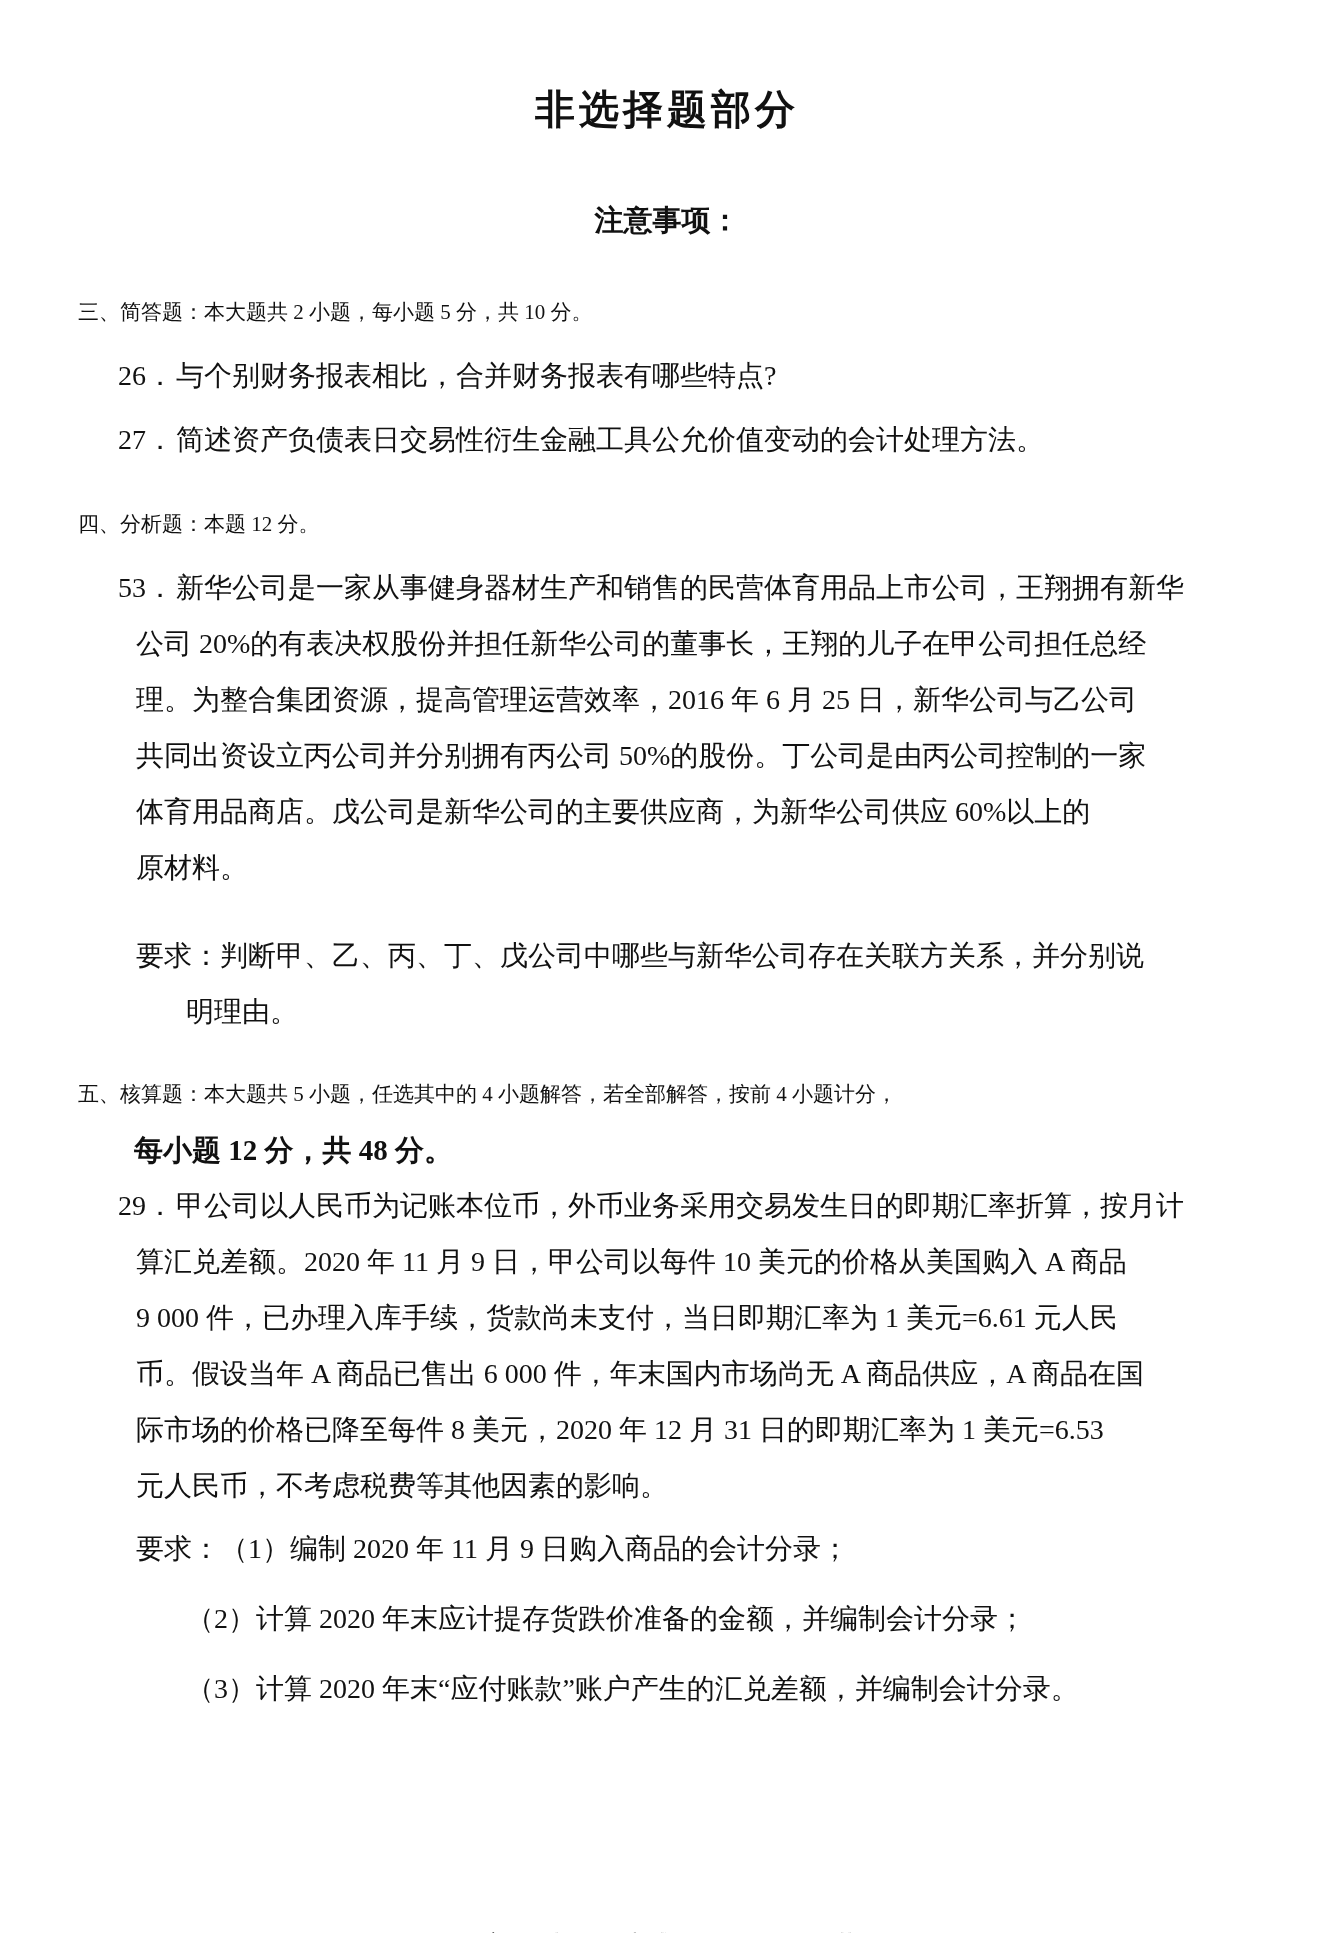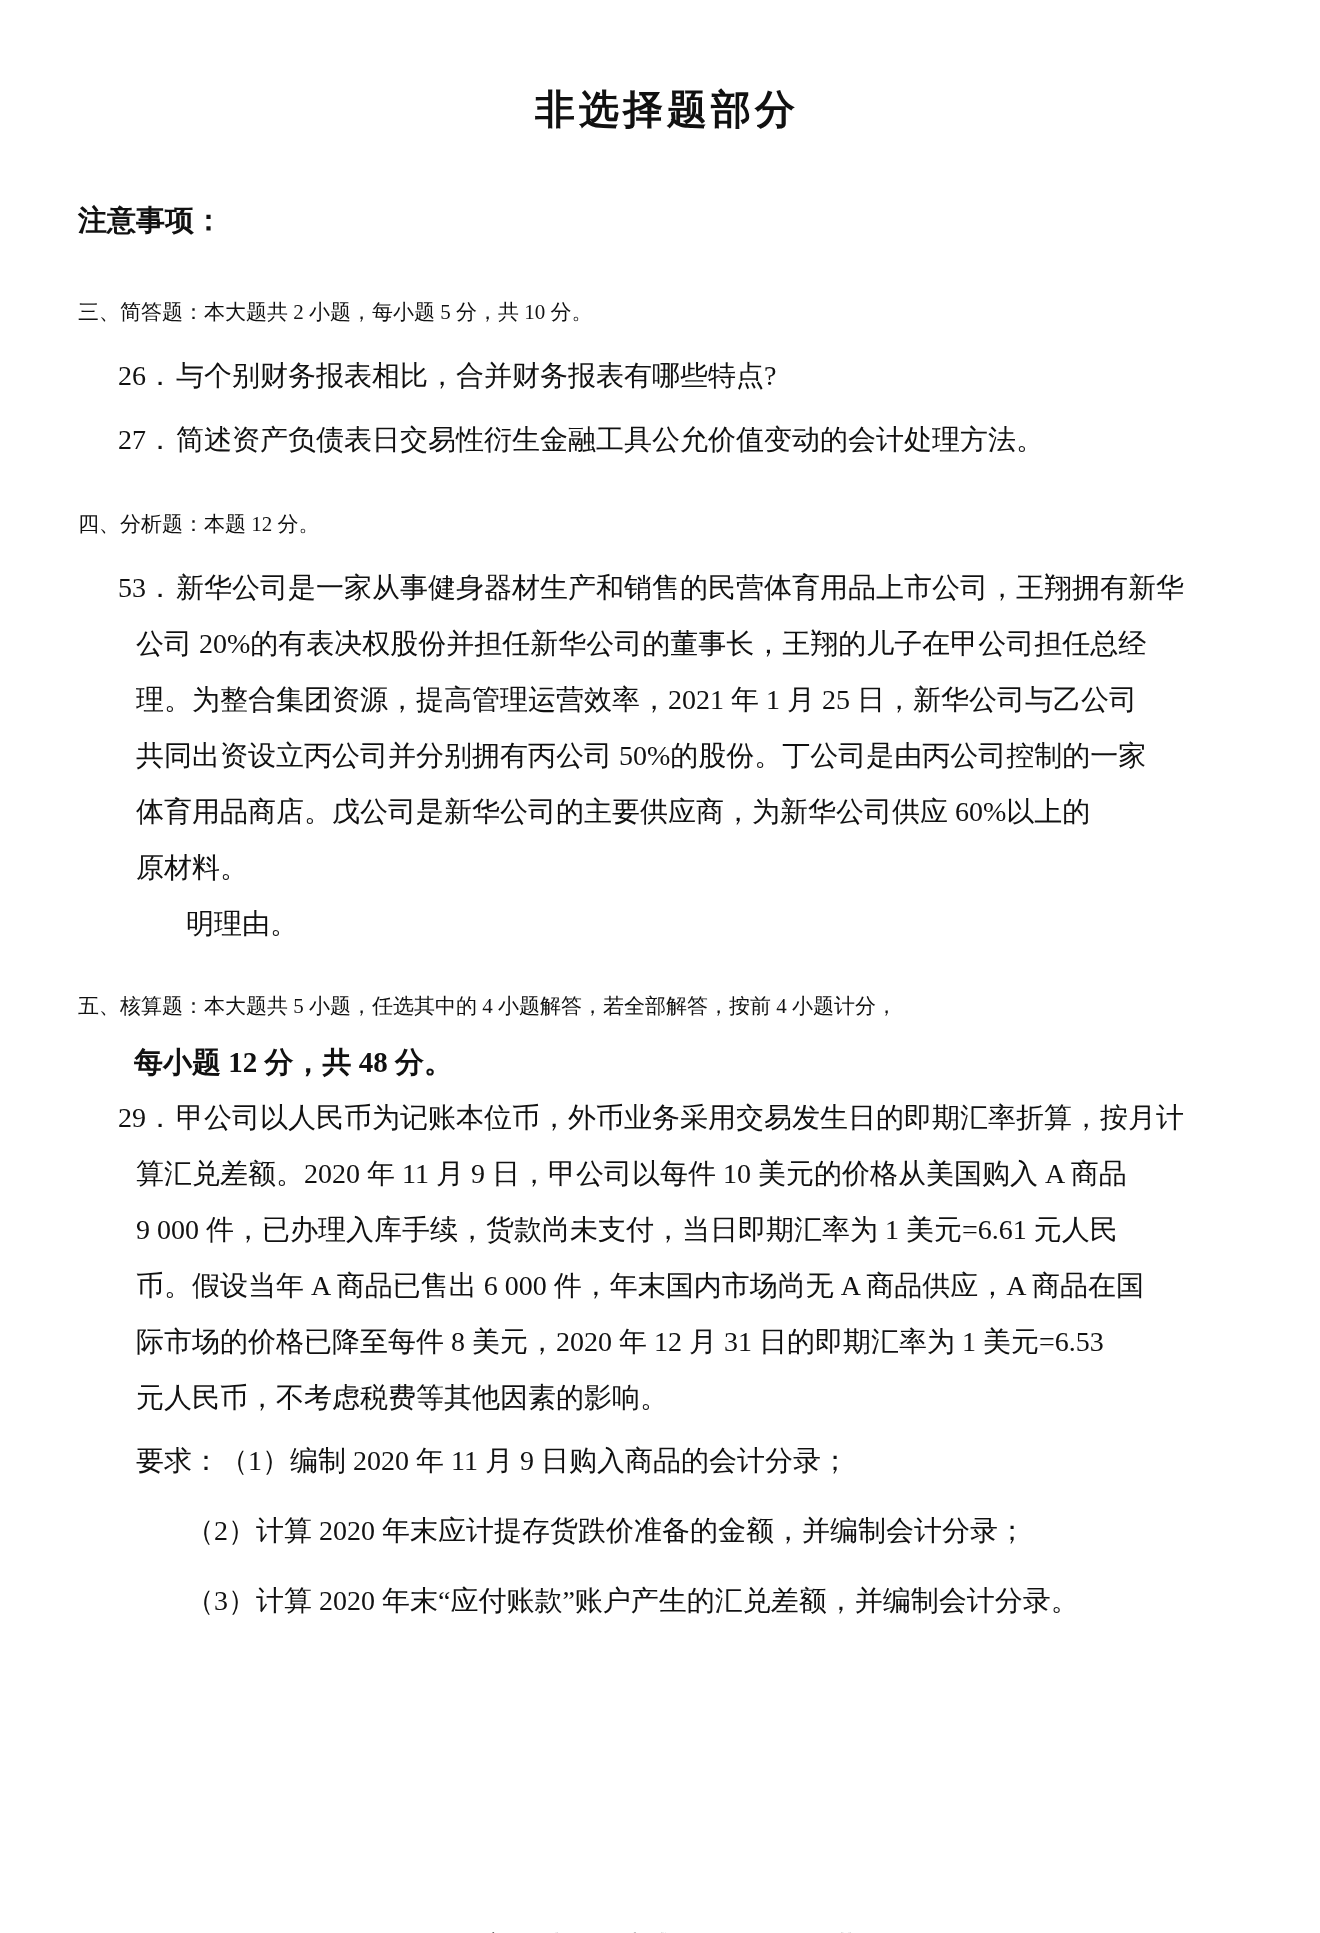--- a/index.html
+++ b/index.html
@@ -27,20 +27,21 @@
     line-height: 56px;
     letter-spacing: 4px;
     white-space: nowrap;
   }
   .notice-label {
     margin-top: 54px;
     font-size: 29px;
     font-weight: 700;
     line-height: 56px;
     white-space: nowrap;
+    text-align: center;
   }
   .notice-text {
     margin-left: 58px;
     line-height: 56px;
     white-space: nowrap;
   }
   .section-heading {
     font-size: 21px;
     font-weight: 400;
     line-height: 56px;
@@ -107,25 +108,26 @@
   <div class="q-row mt-8">
     <span class="q-num">27．</span><span>简述资产负债表日交易性衍生金融工具公允价值变动的会计处理方法。</span>
   </div>
 
   <div class="section-heading mt-28">四、分析题：本题 12 分。</div>
 
   <div class="q-row mt-8">
     <span class="q-num">53．</span><span>新华公司是一家从事健身器材生产和销售的民营体育用品上市公司，王翔拥有新华</span>
   </div>
   <div class="q-cont">公司 20%的有表决权股份并担任新华公司的董事长，王翔的儿子在甲公司担任总经</div>
-  <div class="q-cont">理。为整合集团资源，提高管理运营效率，2021 年 1 月 25 日，新华公司与乙公司</div>
+  <div class="q-cont">理。为整合集团资源，提高管理运营效率，2016 年 6 月 25 日，新华公司与乙公司</div>
   <div class="q-cont">共同出资设立丙公司并分别拥有丙公司 50%的股份。丁公司是由丙公司控制的一家</div>
   <div class="q-cont">体育用品商店。戊公司是新华公司的主要供应商，为新华公司供应 60%以上的</div>
   <div class="q-cont">原材料。</div>
 
+  <div class="q-cont mt-32">要求：判断甲、乙、丙、丁、戊公司中哪些与新华公司存在关联方关系，并分别说</div>
   <div class="q-cont-deep">明理由。</div>
 
   <div class="section-heading mt-26">五、核算题：本大题共 5 小题，任选其中的 4 小题解答，若全部解答，按前 4 小题计分，</div>
   <div class="heading-cont">每小题 12 分，共 48 分。</div>
 
   <div class="q-row">
     <span class="q-num">29．</span><span>甲公司以人民币为记账本位币，外币业务采用交易发生日的即期汇率折算，按月计</span>
   </div>
   <div class="q-cont">算汇兑差额。2020 年 11 月 9 日，甲公司以每件 10 美元的价格从美国购入 A 商品</div>
   <div class="q-cont">9 000 件，已办理入库手续，货款尚未支付，当日即期汇率为 1 美元=6.61 元人民</div>

